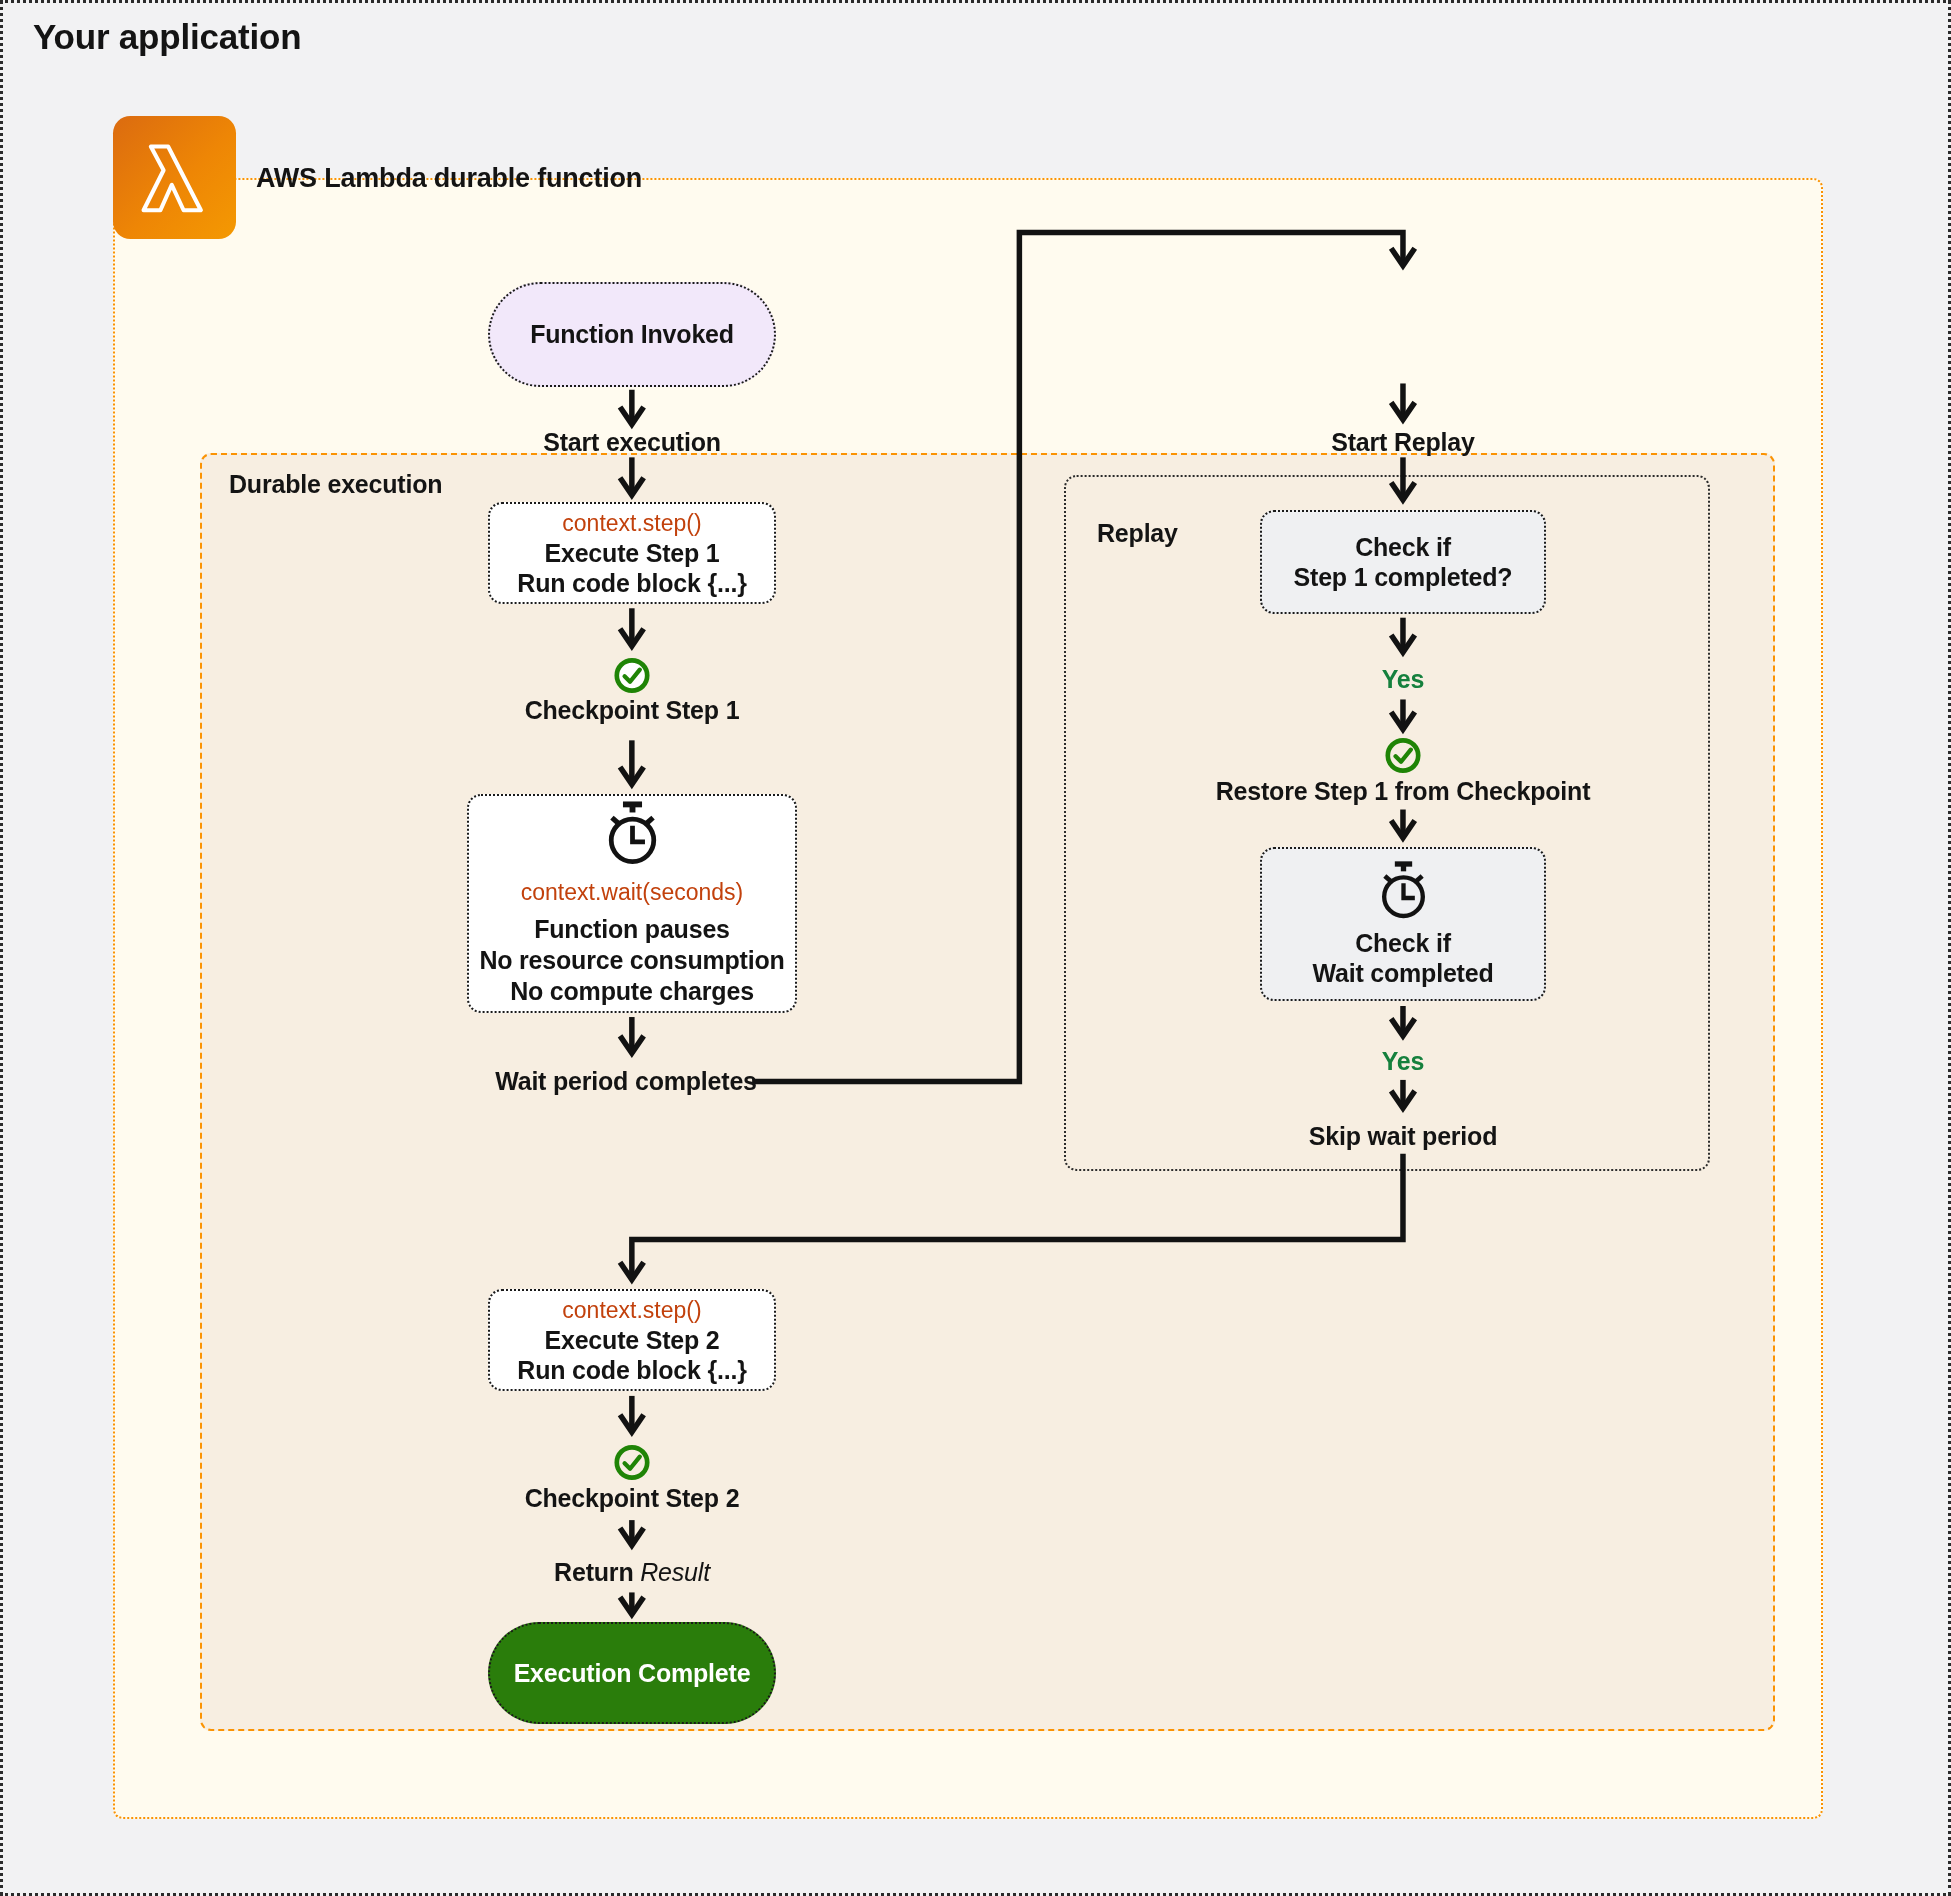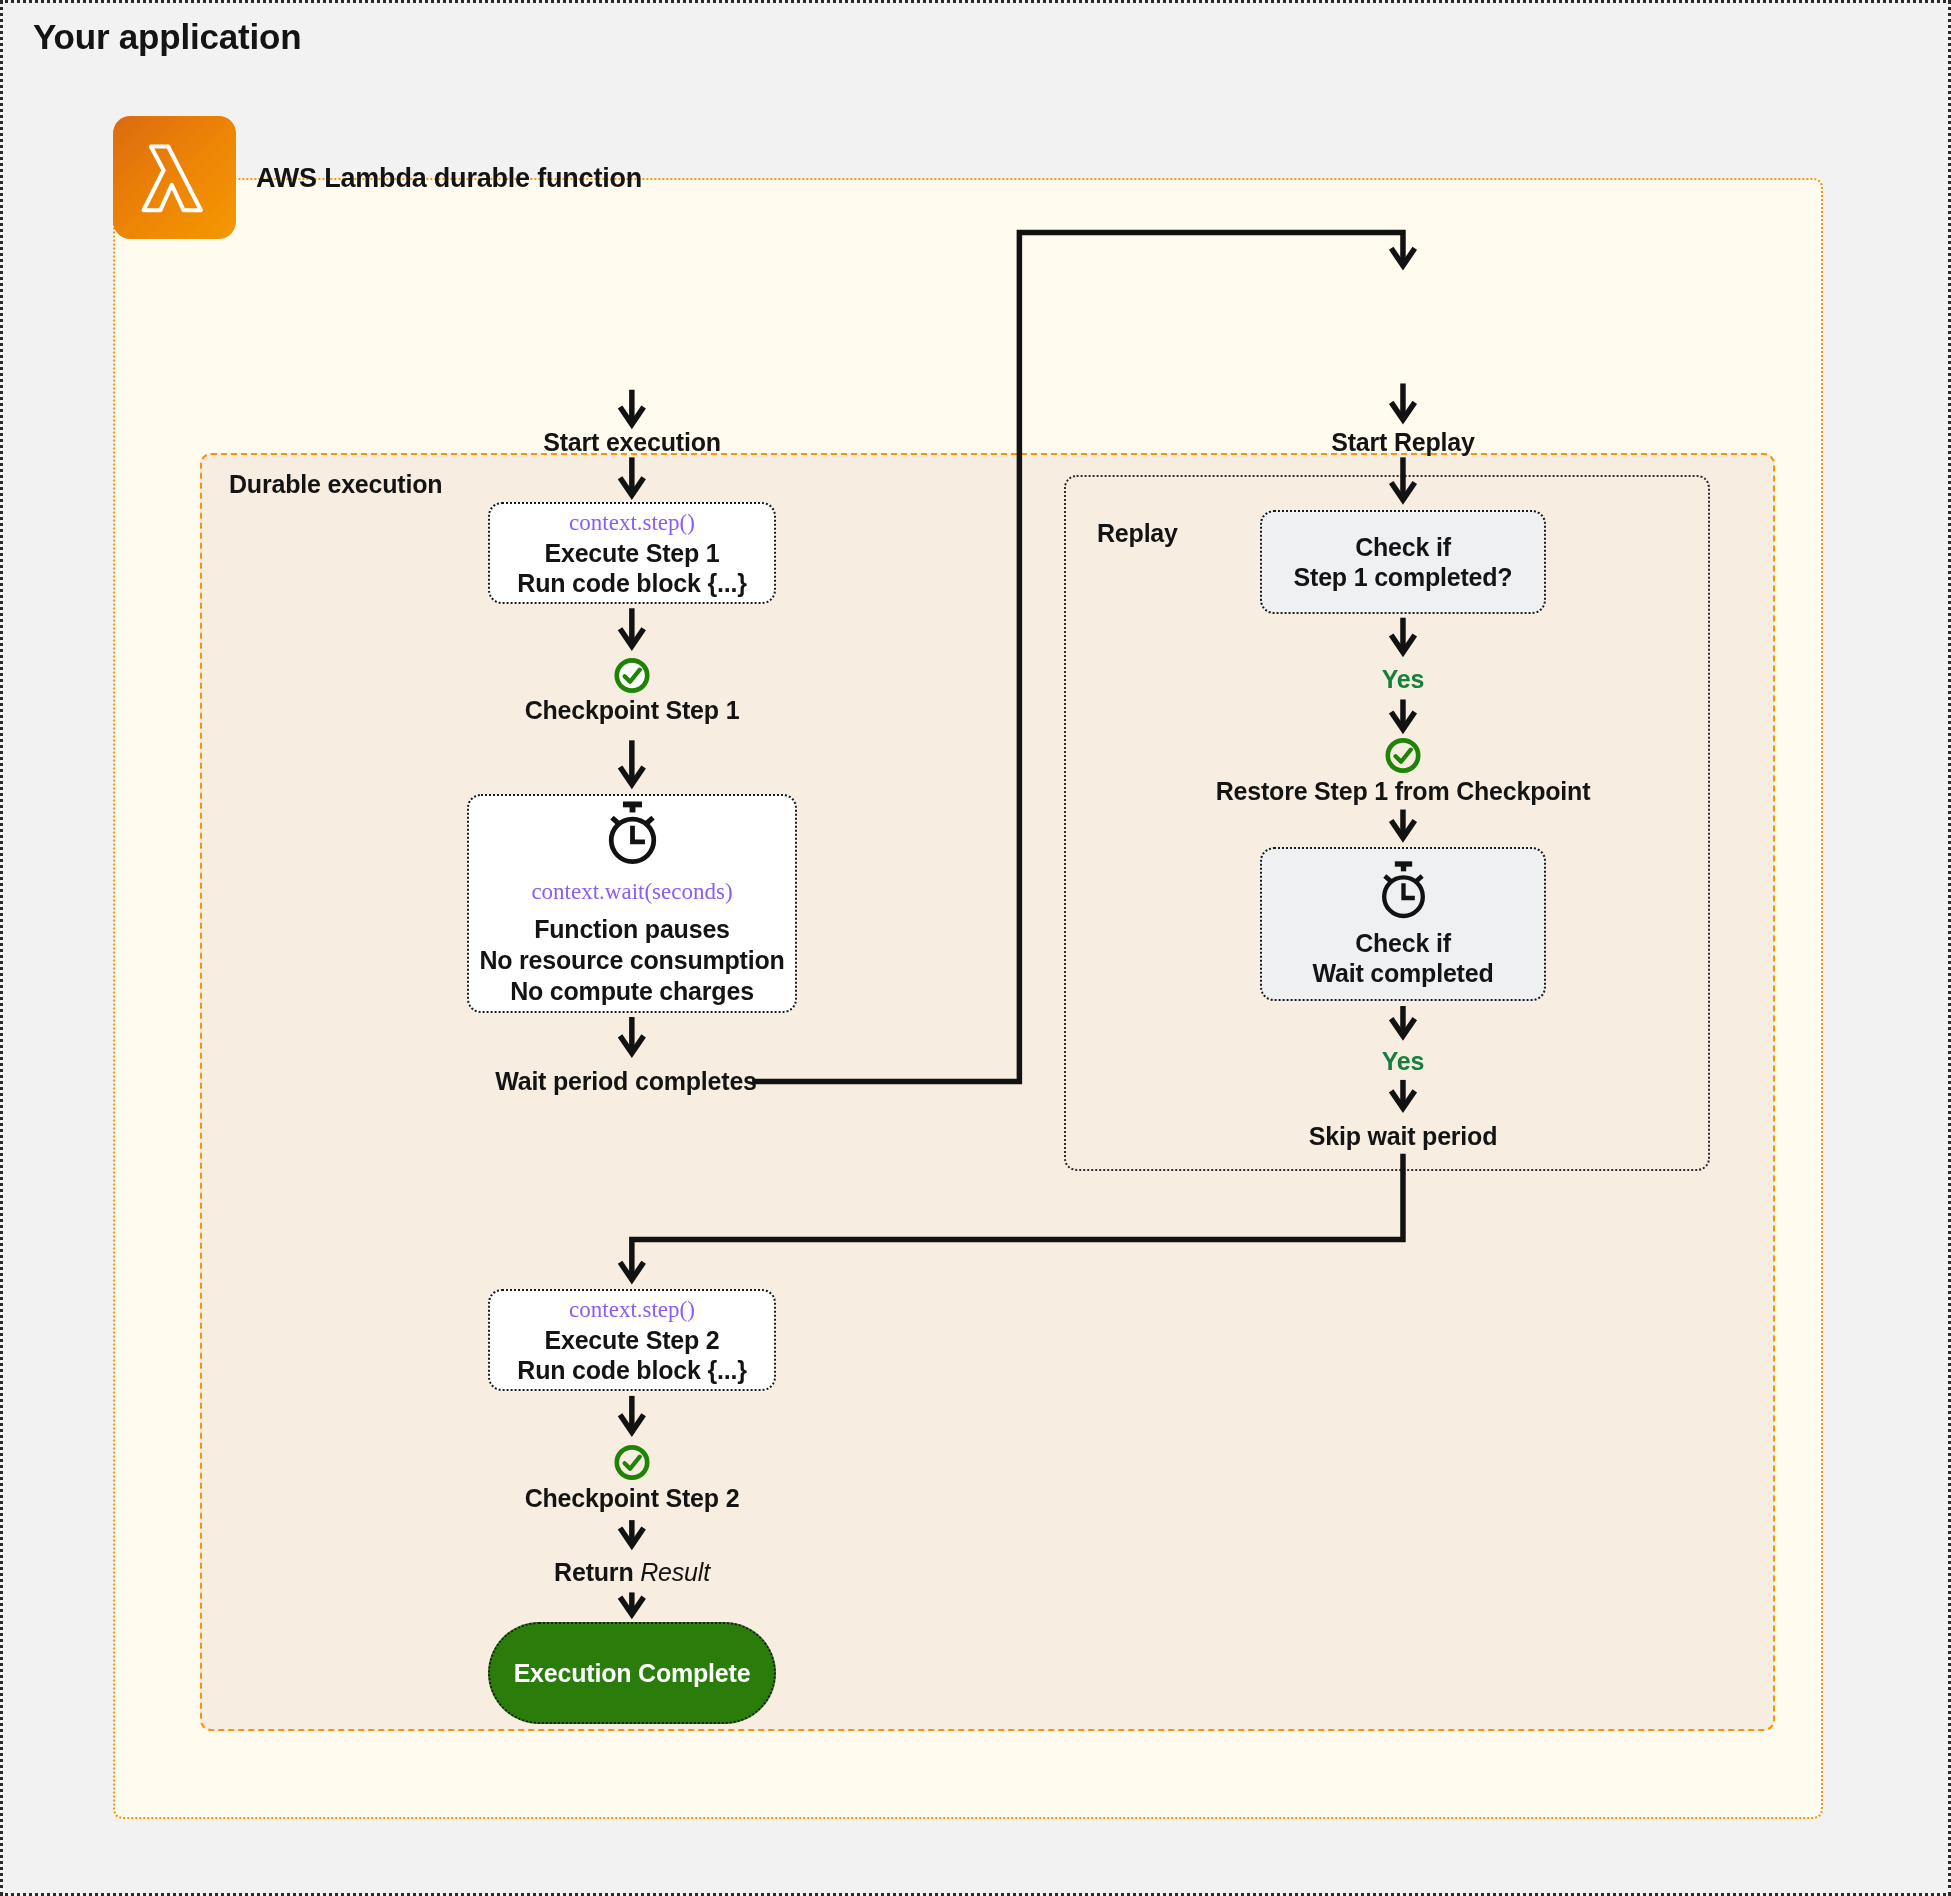--- a/index.html
+++ b/index.html
@@ -36,21 +36,21 @@
   .pill-purple{left:485px;top:279px;width:288px;height:105px;background:#F2E8FA;}
   .pill-grey{left:1256px;top:271px;width:288px;height:105px;background:#EFF0F2;}
   .pill-green{left:485px;top:1619px;width:288px;height:102px;background:#2A7D0B;color:#FFFFFF;justify-content:center;}
   .rect-node{border-radius:14px;}
   .step1-node{left:485px;top:499px;width:288px;height:102px;background:#FFFFFF;}
   .wait-node{left:464px;top:791px;width:330px;height:219px;background:#FFFFFF;}
   .check1-node{left:1257px;top:507px;width:286px;height:104px;background:#EFF0F2;}
   .checkwait-node{left:1257px;top:844px;width:286px;height:154px;background:#EFF0F2;}
   .step2-node{left:485px;top:1286px;width:288px;height:102px;background:#FFFFFF;}
 
-  .code{font-family:Liberation Serif, serif;font-size:23px;color:#8b5cf6;line-height:30px;}
+  .code{font-family:Liberation Sans, sans-serif;font-size:23px;color:#c2410c;line-height:30px;}
   .nline{font-size:25px;font-weight:700;letter-spacing:-0.2px;line-height:30px;}
   .wait-node .nline{line-height:31px;}
 
   
   .clabel{transform:translateX(-50%);text-align:center;font-size:25px;font-weight:700;
     letter-spacing:-0.2px;white-space:nowrap;line-height:28px;}
   .green-text{color:#15803d;}
   .italic{font-style:italic;font-weight:500;}
 
   .icon-center{transform:translateX(-50%);}
@@ -93,20 +93,23 @@
 
   <div class="abs lambda-icon">
     <svg width="91" height="91" viewBox="0 0 100 100">
       <path d="M24 16 L43 16 L79 86 L60 86 L47 58 L34.5 86 L16 86 L38 42 Z" fill="none" stroke="#FFFFFF" stroke-width="4.5" stroke-linejoin="round"></path>
     </svg>
   </div>
   <div class="abs lambda-title">AWS Lambda durable function</div>
   <div class="abs box-label" style="left:226px;top:467px;">Durable execution</div>
   <div class="abs box-label" style="left:1094px;top:516px;">Replay</div>
 
+  <div class="abs node pill pill-purple">
+    <span>Function Invoked</span>
+  </div>
   <div class="abs clabel" style="left:629px;top:425px;">Start execution</div>
 
   <div class="abs node rect-node step1-node">
     <span class="code">context.step()</span>
     <span class="nline">Execute Step 1</span>
     <span class="nline">Run code block {...}</span>
   </div>
 
   <div class="abs icon-center" style="left:629px;top:653px;">
     <svg width="39" height="39" viewBox="0 0 50 50">

